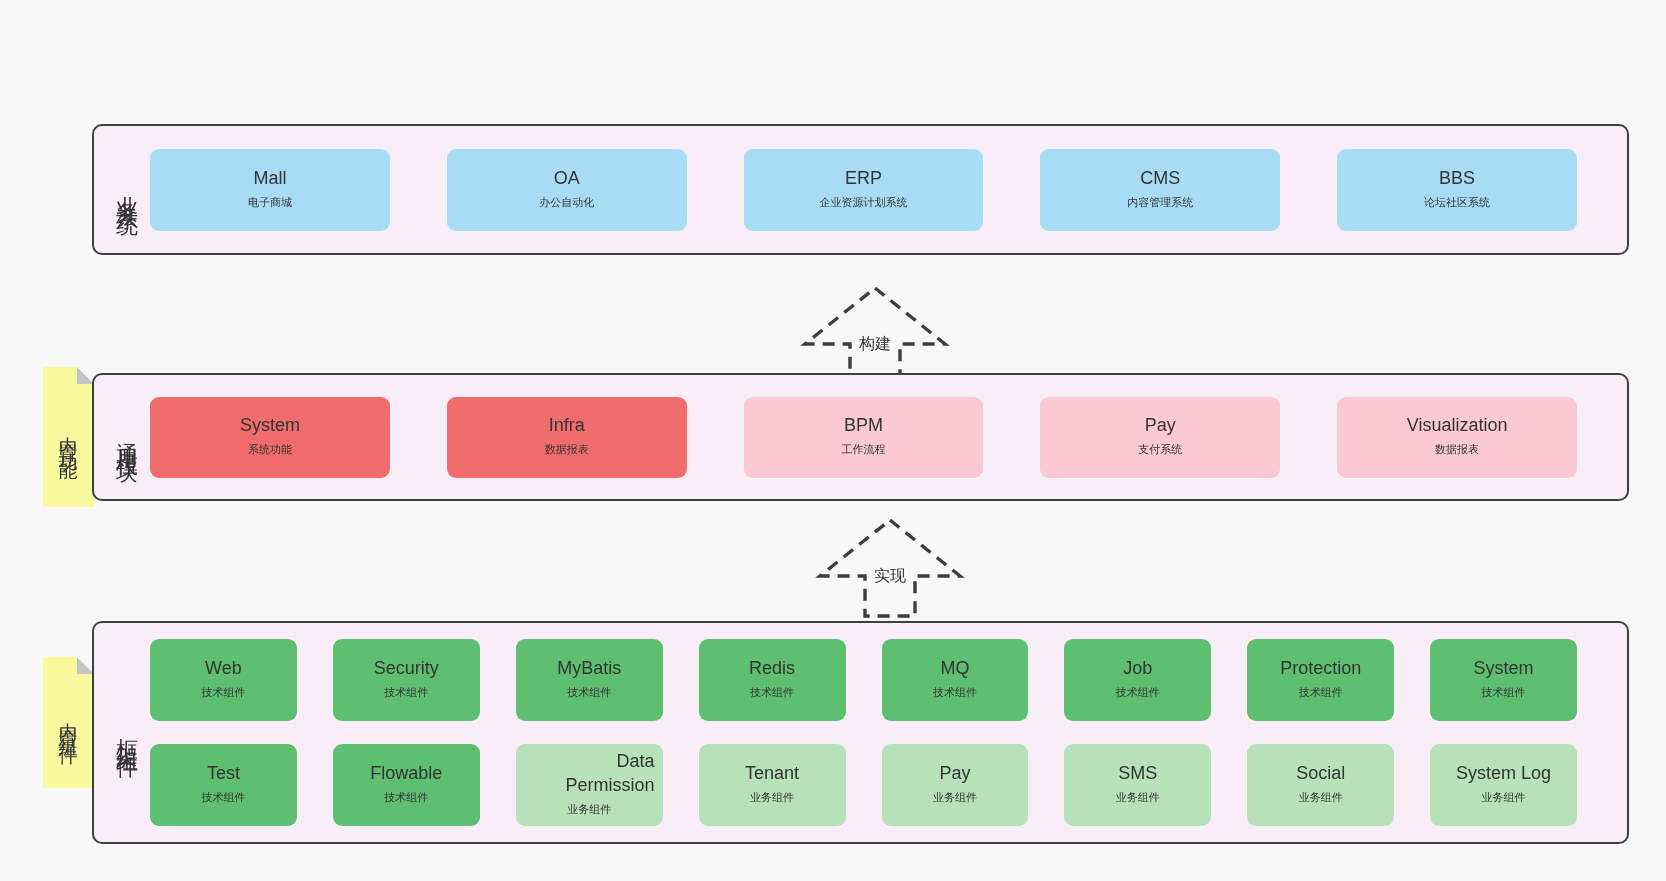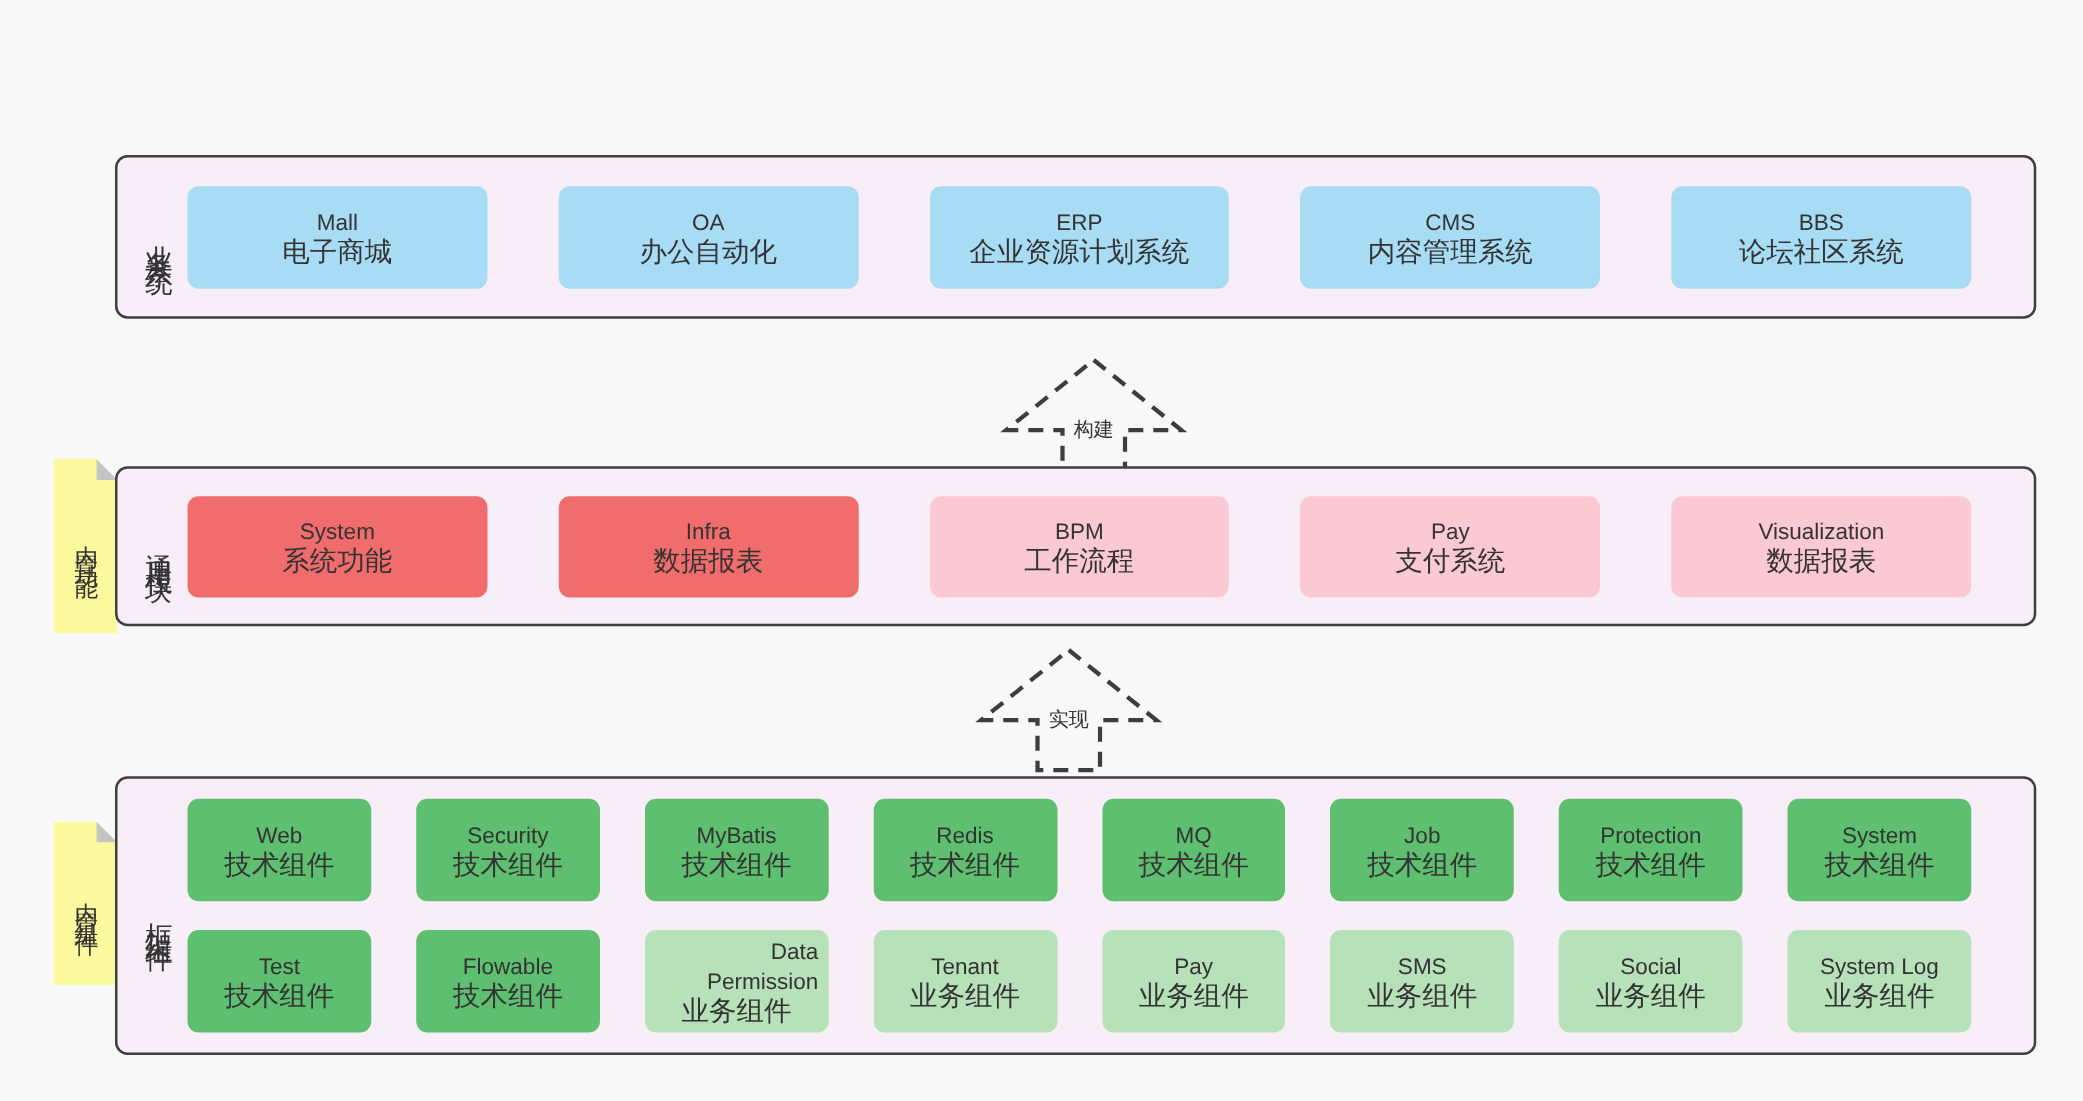--- a/index.html
+++ b/index.html
@@ -31,21 +31,21 @@
   .boxrow--six{gap:57px;}
   .boxrow--eight{gap:36px;}
   .rows{flex:1;display:flex;flex-direction:column;gap:23px;}
   .box{
     flex:1;height:82px;border-radius:9px;box-sizing:border-box;
     display:flex;flex-direction:column;align-items:center;justify-content:center;
     text-align:right;padding:0 8px;
   }
   .panel--modules .box{height:81px;}
   .box .name{font-size:18px;line-height:24px;}
-  .box .desc{font-size:22px;line-height:24px;}
+  .box .desc{font-size:11px;line-height:24px;}
   .box--blue{background:var(--c-blue_box,#a8dcf4);}
   .box--red{background:var(--c-red_box,#f16c6c);}
   .box--pink{background:var(--c-pink_box,#fac9d3);}
   .box--green-dark{background:var(--c-green_dark_box,#5ebf70);}
   .box--green-light{background:var(--c-green_light_box,#b7e1b9);}
   .note{
     position:absolute;left:43px;width:51px;
     background:var(--c-note_bg,#fbf99e);
     clip-path:polygon(0 0,calc(100% - 17px) 0,100% 17px,100% 100%,0 100%);
     display:flex;align-items:center;justify-content:center;
@@ -56,21 +56,21 @@
     position:absolute;top:0;right:0;width:17px;height:17px;
     background:var(--c-note_fold,#c4c4c4);
     clip-path:polygon(0 0,100% 100%,0 100%);
   }
   .note .ntext{
     writing-mode:vertical-rl;text-orientation:upright;
     font-size:19px;letter-spacing:8px;line-height:1;
   }
   .arrow{position:absolute;width:150px;height:102px;}
   .arrow--build{left:800px;top:285px;}
-  .arrow--implement{left:780px;top:517px;text-align:center;}
+  .arrow--implement{left:815px;top:517px;text-align:center;}
   .arrow svg{position:absolute;inset:0;overflow:visible;}
   .arrow path{
     fill:none;stroke:var(--c-arrow,#3d3d3d);stroke-width:3.4;
     stroke-dasharray:12 8;
   }
   .arrow .alabel{
     position:absolute;top:46px;left:50%;transform:translateX(-50%);
     background:var(--c-page_bg,#f8f8f8);
     padding:3px 7px;font-size:16px;white-space:nowrap;
   }

